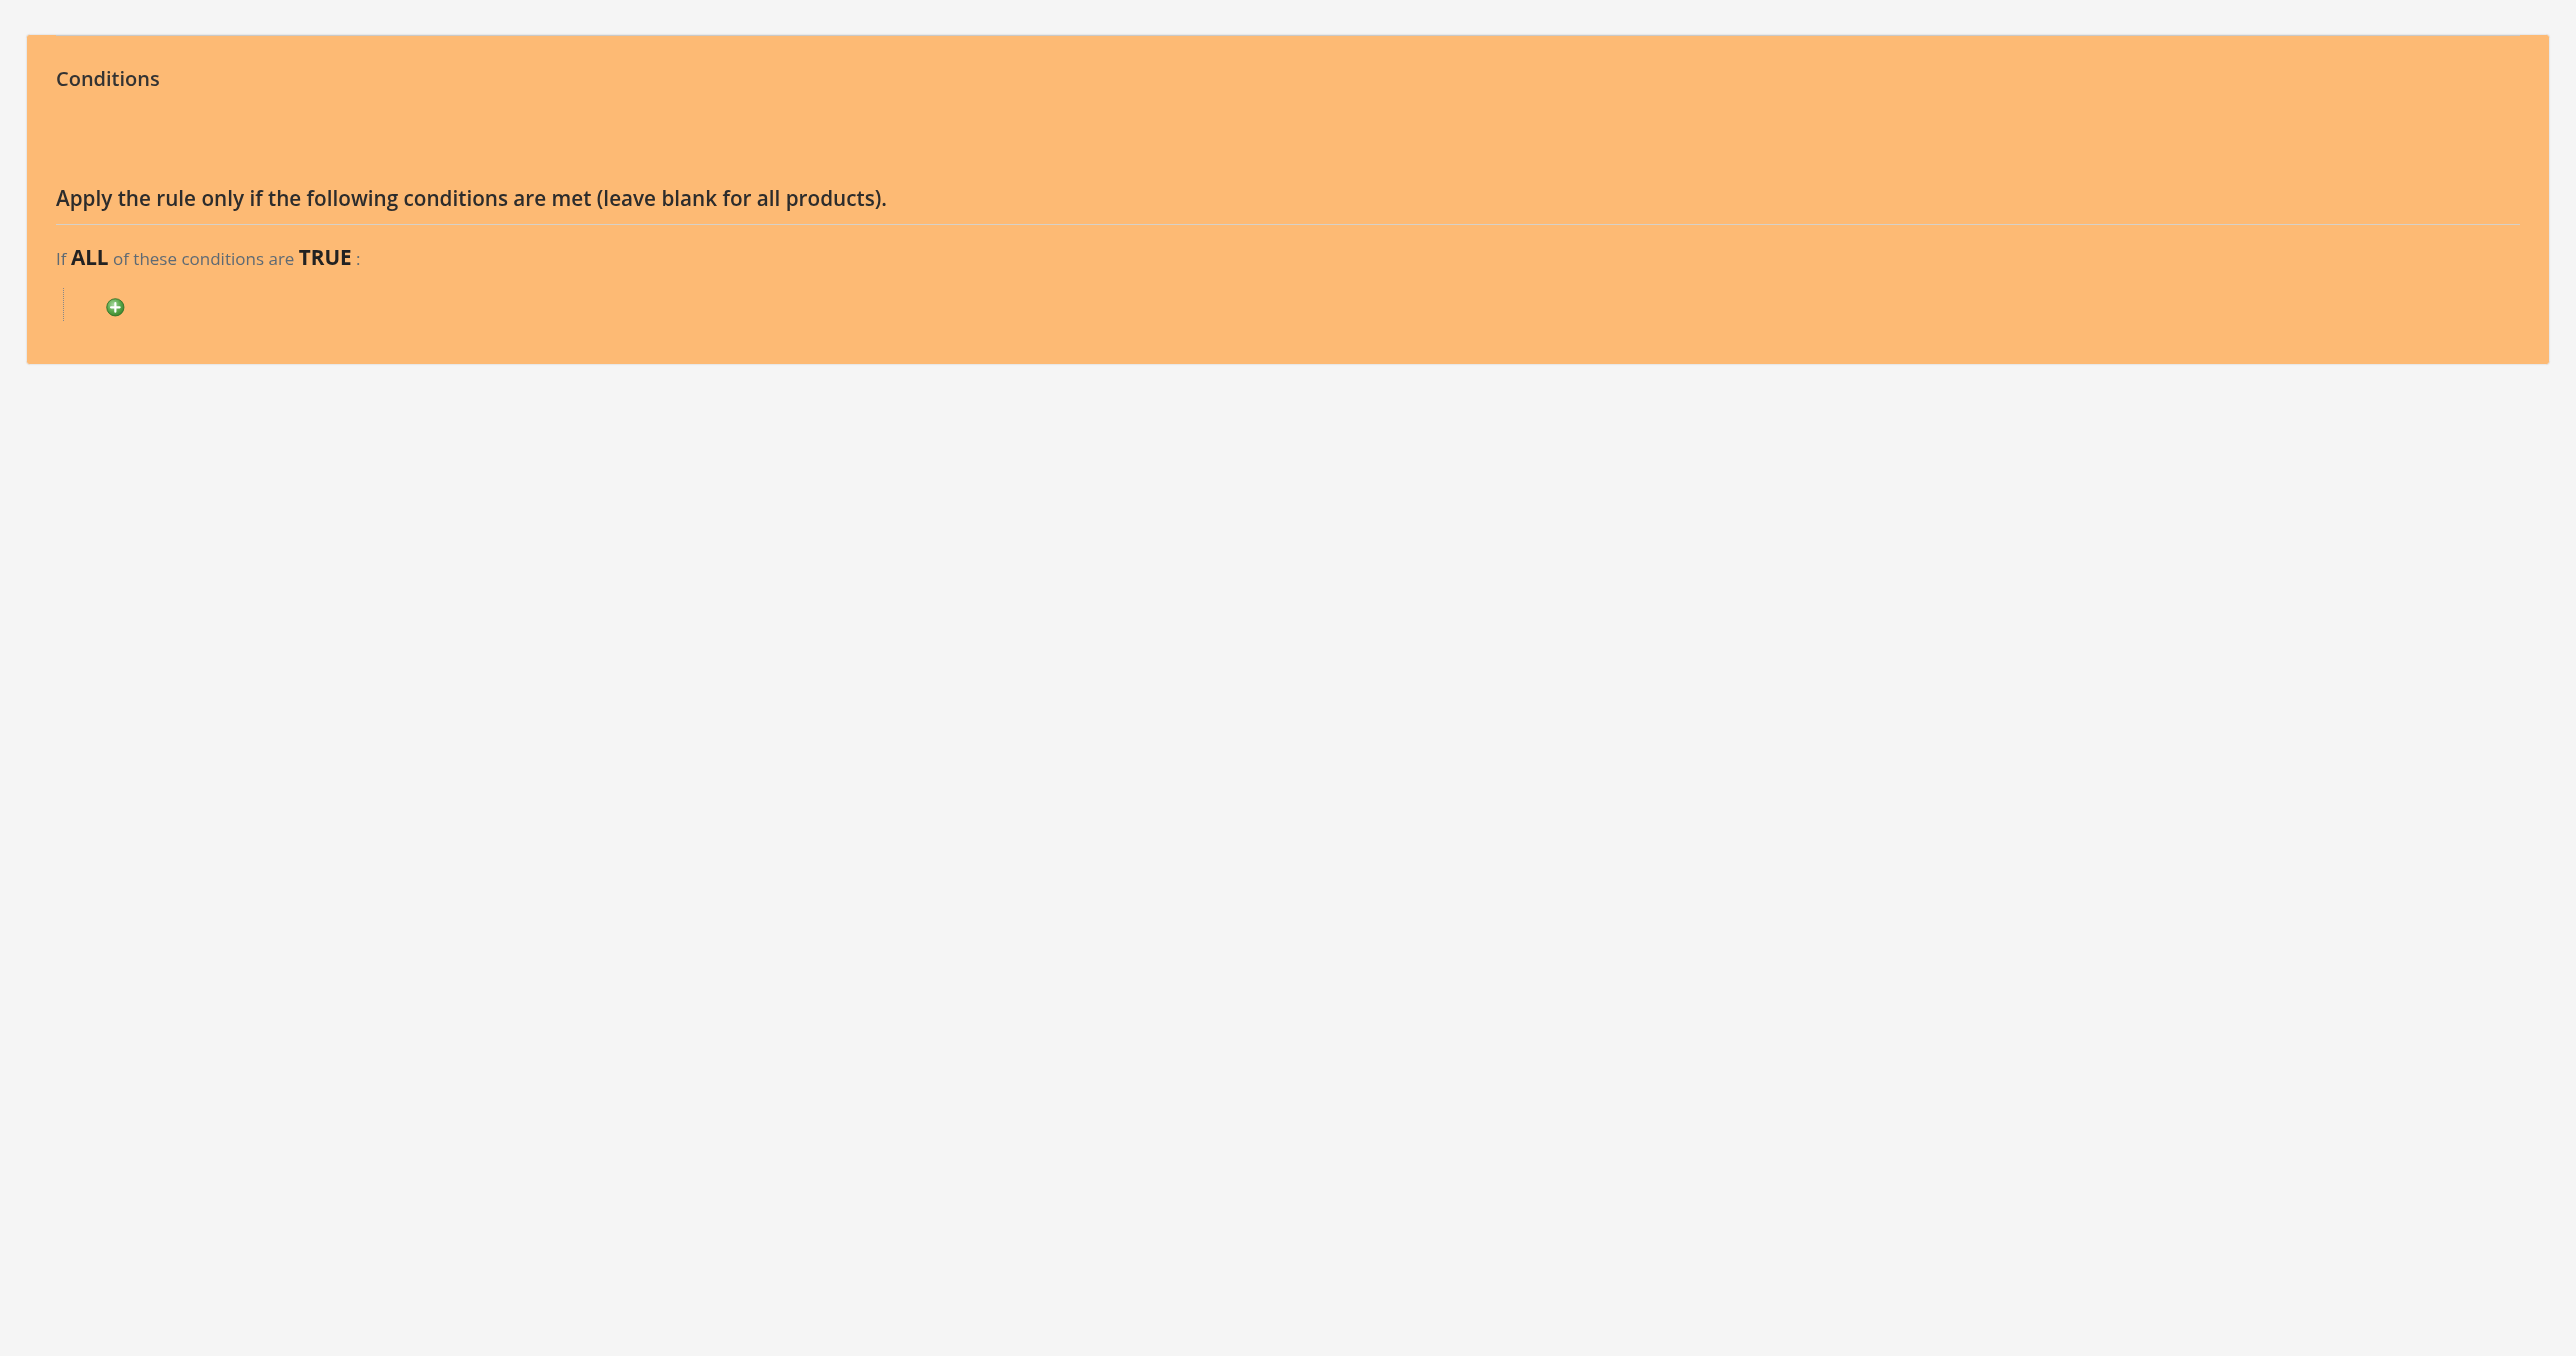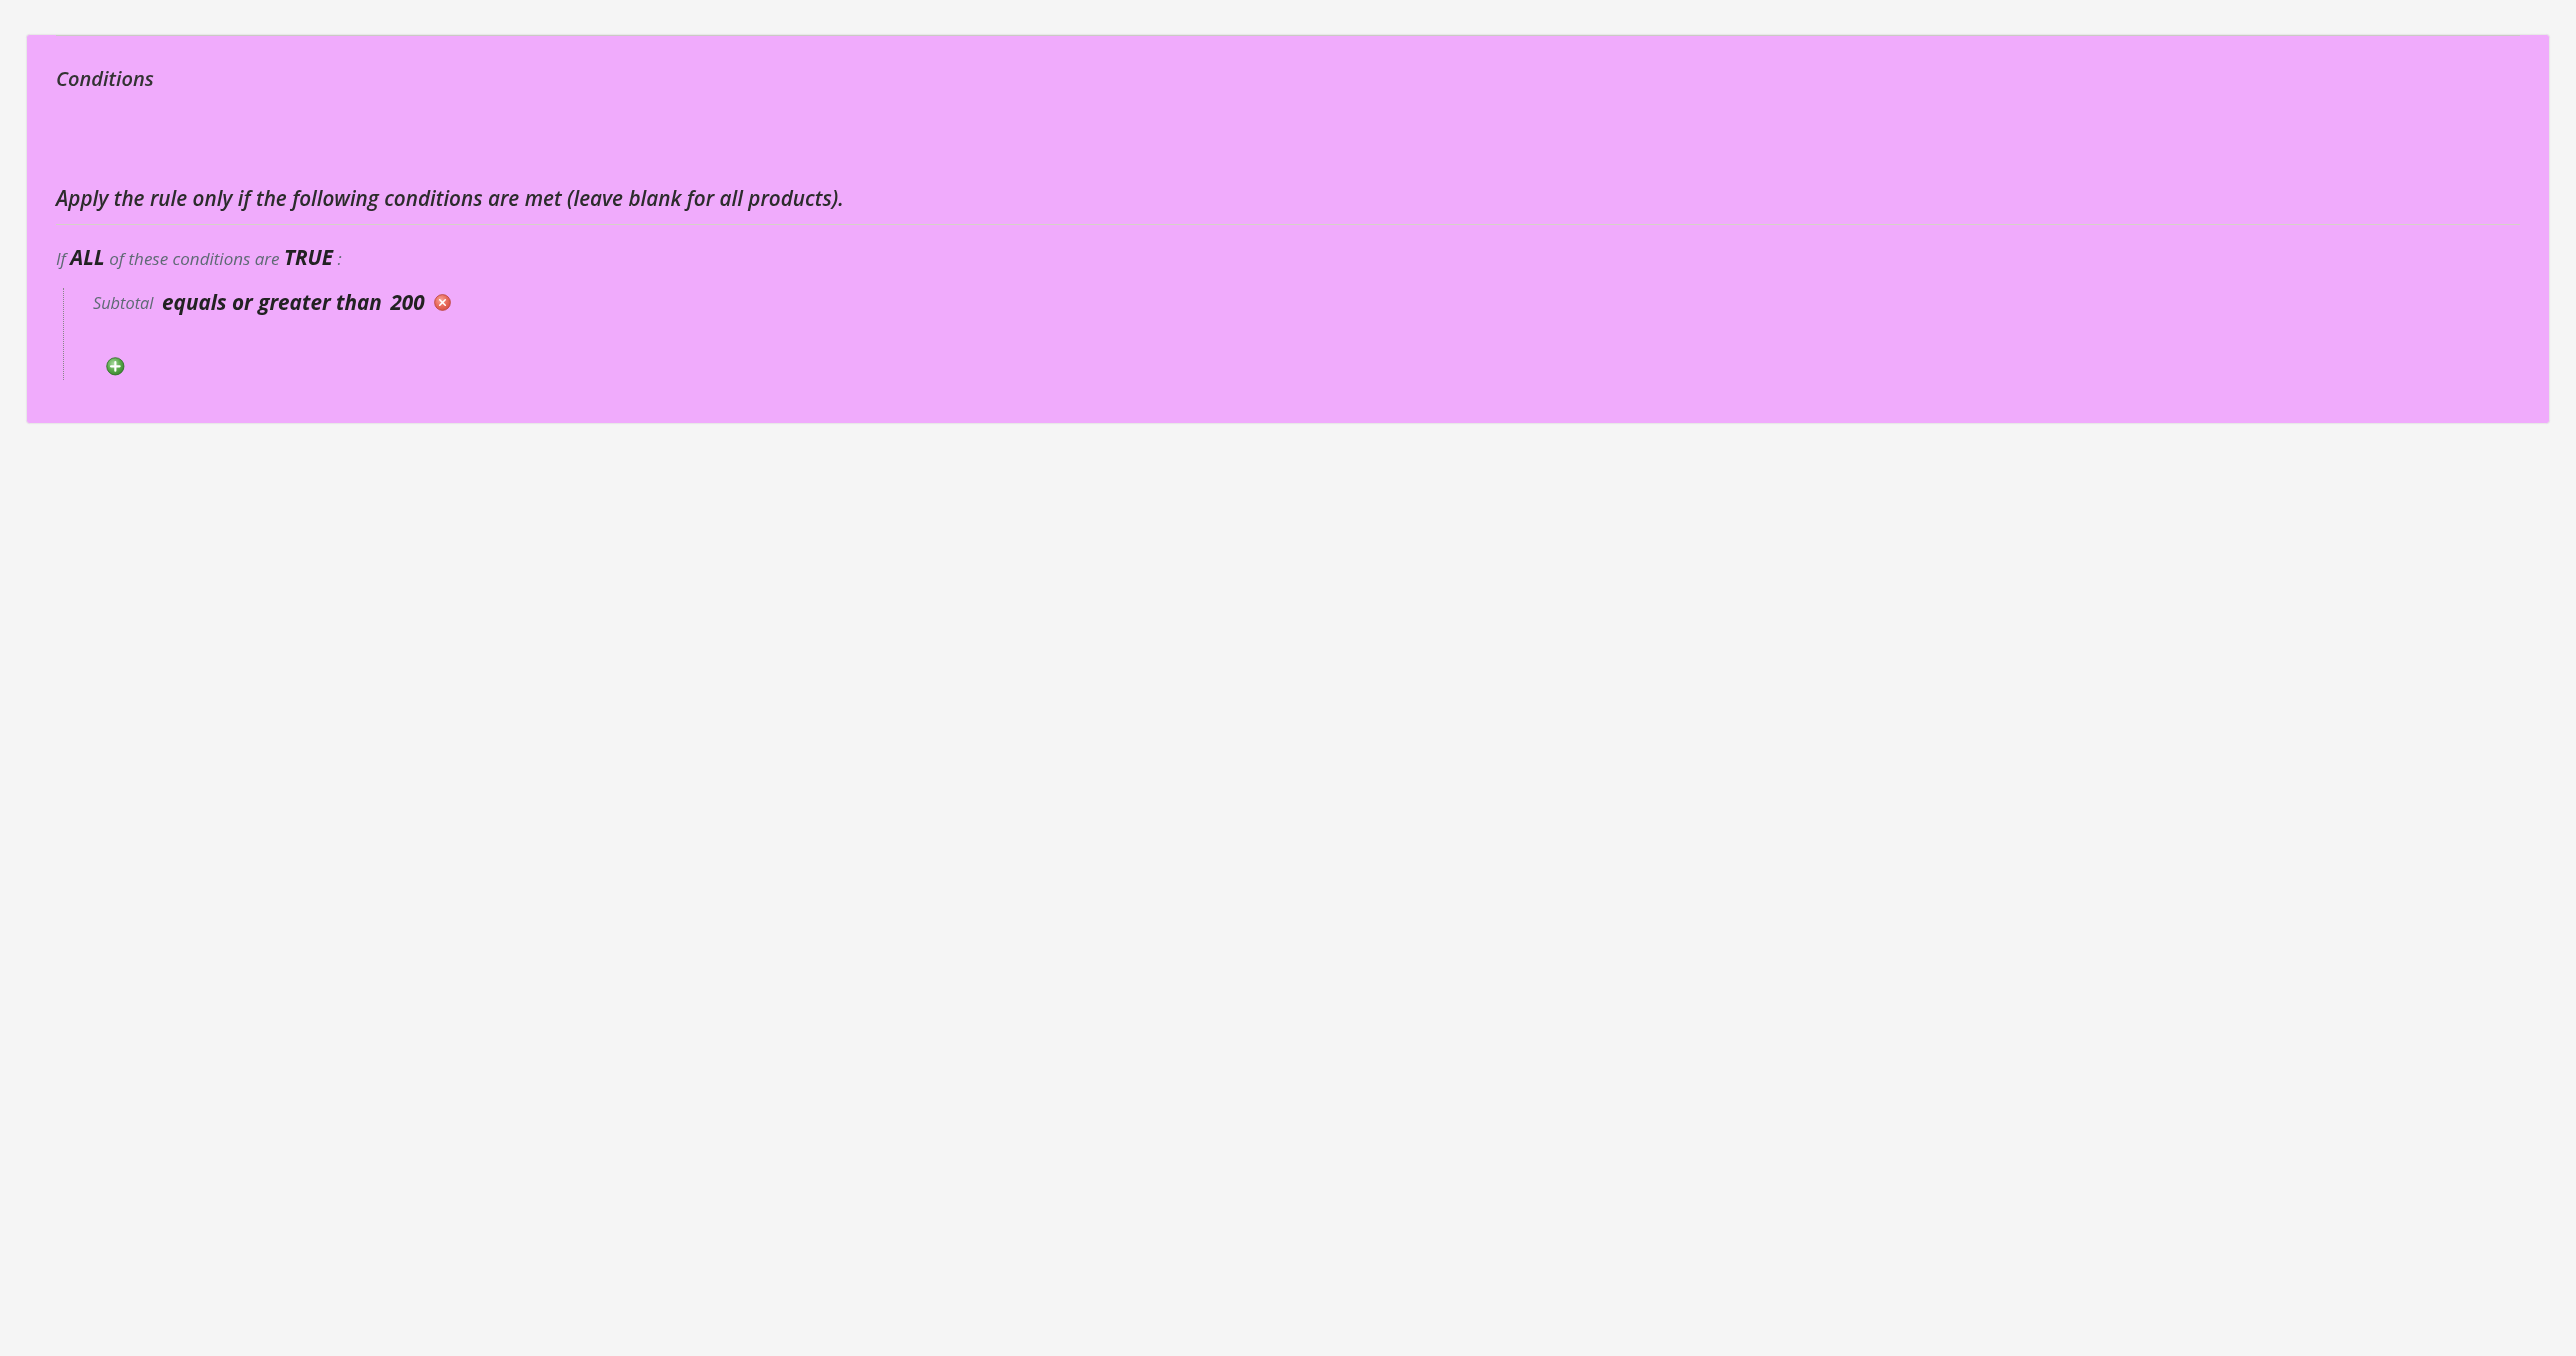--- a/index.html
+++ b/index.html
@@ -7,26 +7,25 @@
       margin: 0;
       padding: 0;
     }
     body {
       background: #f5f5f5;
       font-family: 'Open Sans', 'Helvetica Neue', Arial, sans-serif;
       padding: 34px 26px;
       color: #333;
     }
     .card {
-      background: #f0abfc;
+      background: #fdba74;
       border: 0.9px solid #e8e8e8;
       border-radius: 3.4px;
       padding: 0 29px 43px 29px;
       box-shadow: 0 0 1.7px rgba(0,0,0,0.04);
-      font-style: italic;
     }
     .top-divider {
       border: none;
       border-top: 0.9px solid #cbc9c6;
       margin-top: 0;
     }
     .section-title {
       color: #333;
       font-size: 20px;
       font-weight: 600;
@@ -118,39 +117,20 @@
 
   <div class="rule-root">
     <span class="prefix">If</span>
     <span class="rule-aggregator">ALL</span>
     <span class="middle">of these conditions are</span>
     <span class="rule-value-bool">TRUE</span>
     <span class="colon">:</span>
   </div>
 
   <div class="children">
-    <div class="condition-row">
-      <span class="attr-label">Subtotal</span>
-      <span class="operator-label">equals or greater than</span>
-      <span class="value-label">200</span>
-      <span class="remove-icon">
-        <svg viewBox="0 0 24 24" width="19" height="19">
-          <defs>
-            <radialGradient id="redgrad" cx="40%" cy="35%" r="65%">
-              <stop offset="0%" stop-color="#f9a79b"></stop>
-              <stop offset="60%" stop-color="#e86b5c"></stop>
-              <stop offset="100%" stop-color="#d85446"></stop>
-            </radialGradient>
-          </defs>
-          <circle cx="12" cy="12" r="10" fill="url(#redgrad)" stroke="#b8443a" stroke-width="1"></circle>
-          <line x1="8.5" y1="8.5" x2="15.5" y2="15.5" stroke="#ffffff" stroke-width="2" stroke-linecap="round"></line>
-          <line x1="15.5" y1="8.5" x2="8.5" y2="15.5" stroke="#ffffff" stroke-width="2" stroke-linecap="round"></line>
-        </svg>
-      </span>
-    </div>
     <span class="add-icon">
       <svg viewBox="0 0 24 24" width="20.7" height="20.7">
         <defs>
           <radialGradient id="greengrad" cx="40%" cy="35%" r="65%">
             <stop offset="0%" stop-color="#a8d9a0"></stop>
             <stop offset="60%" stop-color="#5aa84a"></stop>
             <stop offset="100%" stop-color="#3f8a33"></stop>
           </radialGradient>
         </defs>
         <circle cx="12" cy="12" r="10" fill="url(#greengrad)" stroke="#2f6f27" stroke-width="1"></circle>

